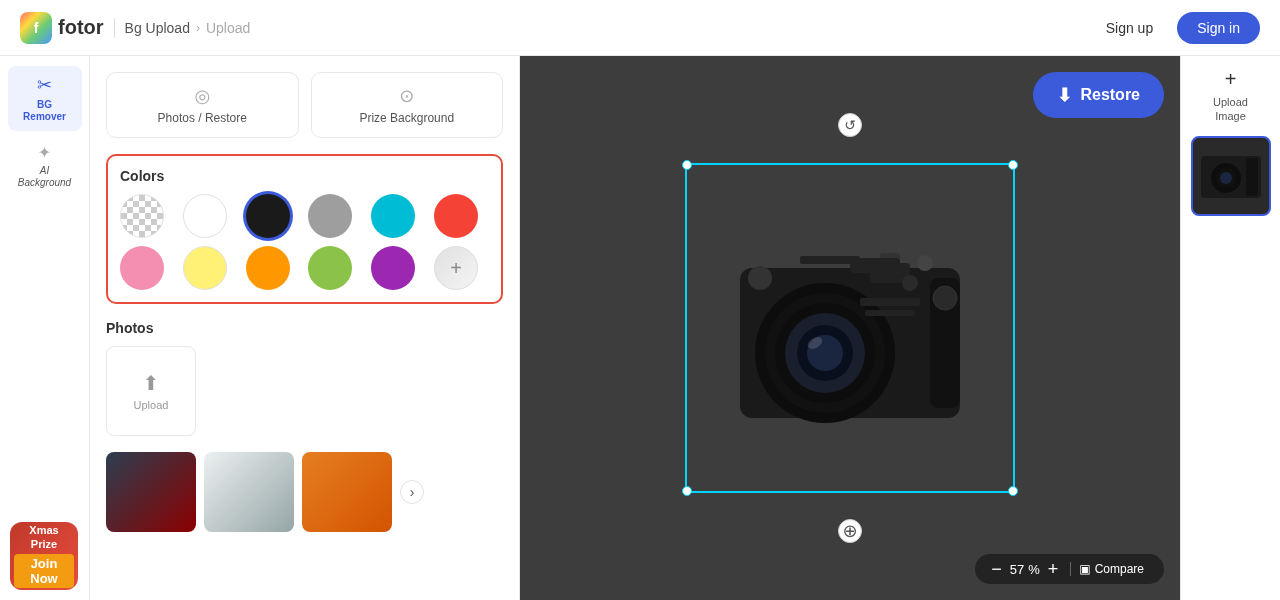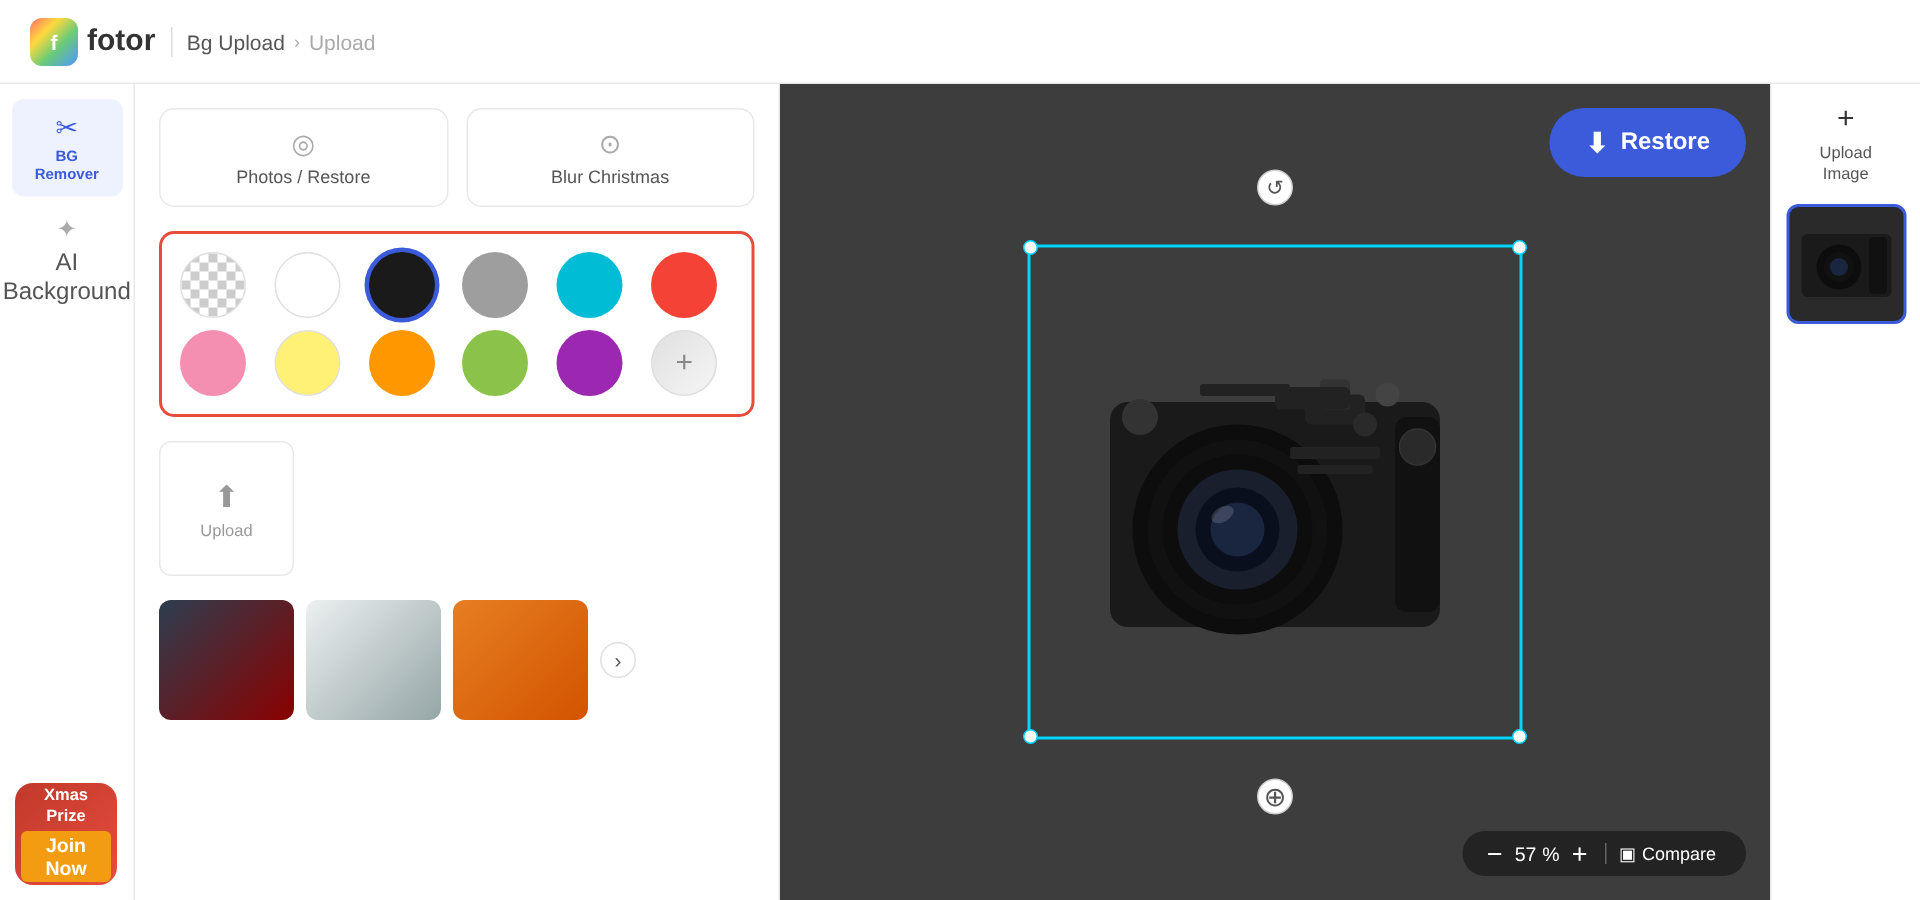--- a/index.html
+++ b/index.html
@@ -301,66 +301,72 @@
       <div class="logo-icon">f</div>
       <span>fotor</span>
     </div>
     <div class="divider-v"></div>
     <div class="breadcrumb">
       <span>Bg Upload</span>
       <span class="breadcrumb-sep">›</span>
       <span class="breadcrumb-current">Upload</span>
     </div>
   </div>
+  <div class="header-right">
+    <button class="btn-signup">Sign up</button>
+    <button class="btn-signin">Sign in</button>
+  </div>
 </div>
 
 <div class="main">
 
   <div class="sidebar">
     <div class="sidebar-item active">
       <span class="icon">✂</span>
       <span style="font-size:10px;font-weight:600;color:#3b5bdb;text-align:center;line-height:1.2;">BG<br>Remover</span>
     </div>
     <div class="sidebar-item">
       <span class="icon" style="font-size:16px;color:#aaa;">✦</span>
-      <span style="font-size:16px;color:#555;text-align:center;line-height:1.2;">AI<br>Background</span>
+      <span style="font-size:10px;color:#555;text-align:center;line-height:1.2;font-style:italic;">AI<br>Background</span>
     </div>
   </div>
 
   <div class="tools-panel">
 
     <div class="tool-tabs">
       <div class="tool-tab">
         <span class="tab-icon">◎</span>
         <span>Photos / Restore</span>
       </div>
       <div class="tool-tab">
         <span class="tab-icon">⊙</span>
-        <span>Blur Christmas</span>
+        <span>Prize Background</span>
       </div>
     </div>
 
     <div class="colors-section">
+      <div class="section-title">Colors</div>
       <div class="color-grid">
         <div class="color-swatch color-transparent" title="Transparent"></div>
         <div class="color-swatch color-white" title="White"></div>
         <div class="color-swatch color-black active" title="Black"></div>
         <div class="color-swatch color-gray" title="Gray"></div>
         <div class="color-swatch color-cyan" title="Cyan"></div>
         <div class="color-swatch color-red" title="Red"></div>
         <div class="color-swatch color-pink" title="Pink"></div>
         <div class="color-swatch color-yellow" title="Yellow"></div>
         <div class="color-swatch color-orange" title="Orange"></div>
         <div class="color-swatch color-green" title="Green"></div>
         <div class="color-swatch color-purple" title="Purple"></div>
         <div class="color-swatch color-add" title="Add color">+</div>
       </div>
     </div>
 
     <div class="photos-section">
+      <div class="section-title">Photos</div>
       <div class="upload-box">
         <span class="upload-icon">⬆</span>
         <span>Upload</span>
       </div>
     </div>
 
     <div class="christmas-section">
       <div class="christmas-gallery">
         <div class="christmas-thumb xmas1"></div>
         <div class="christmas-thumb xmas2"></div>

